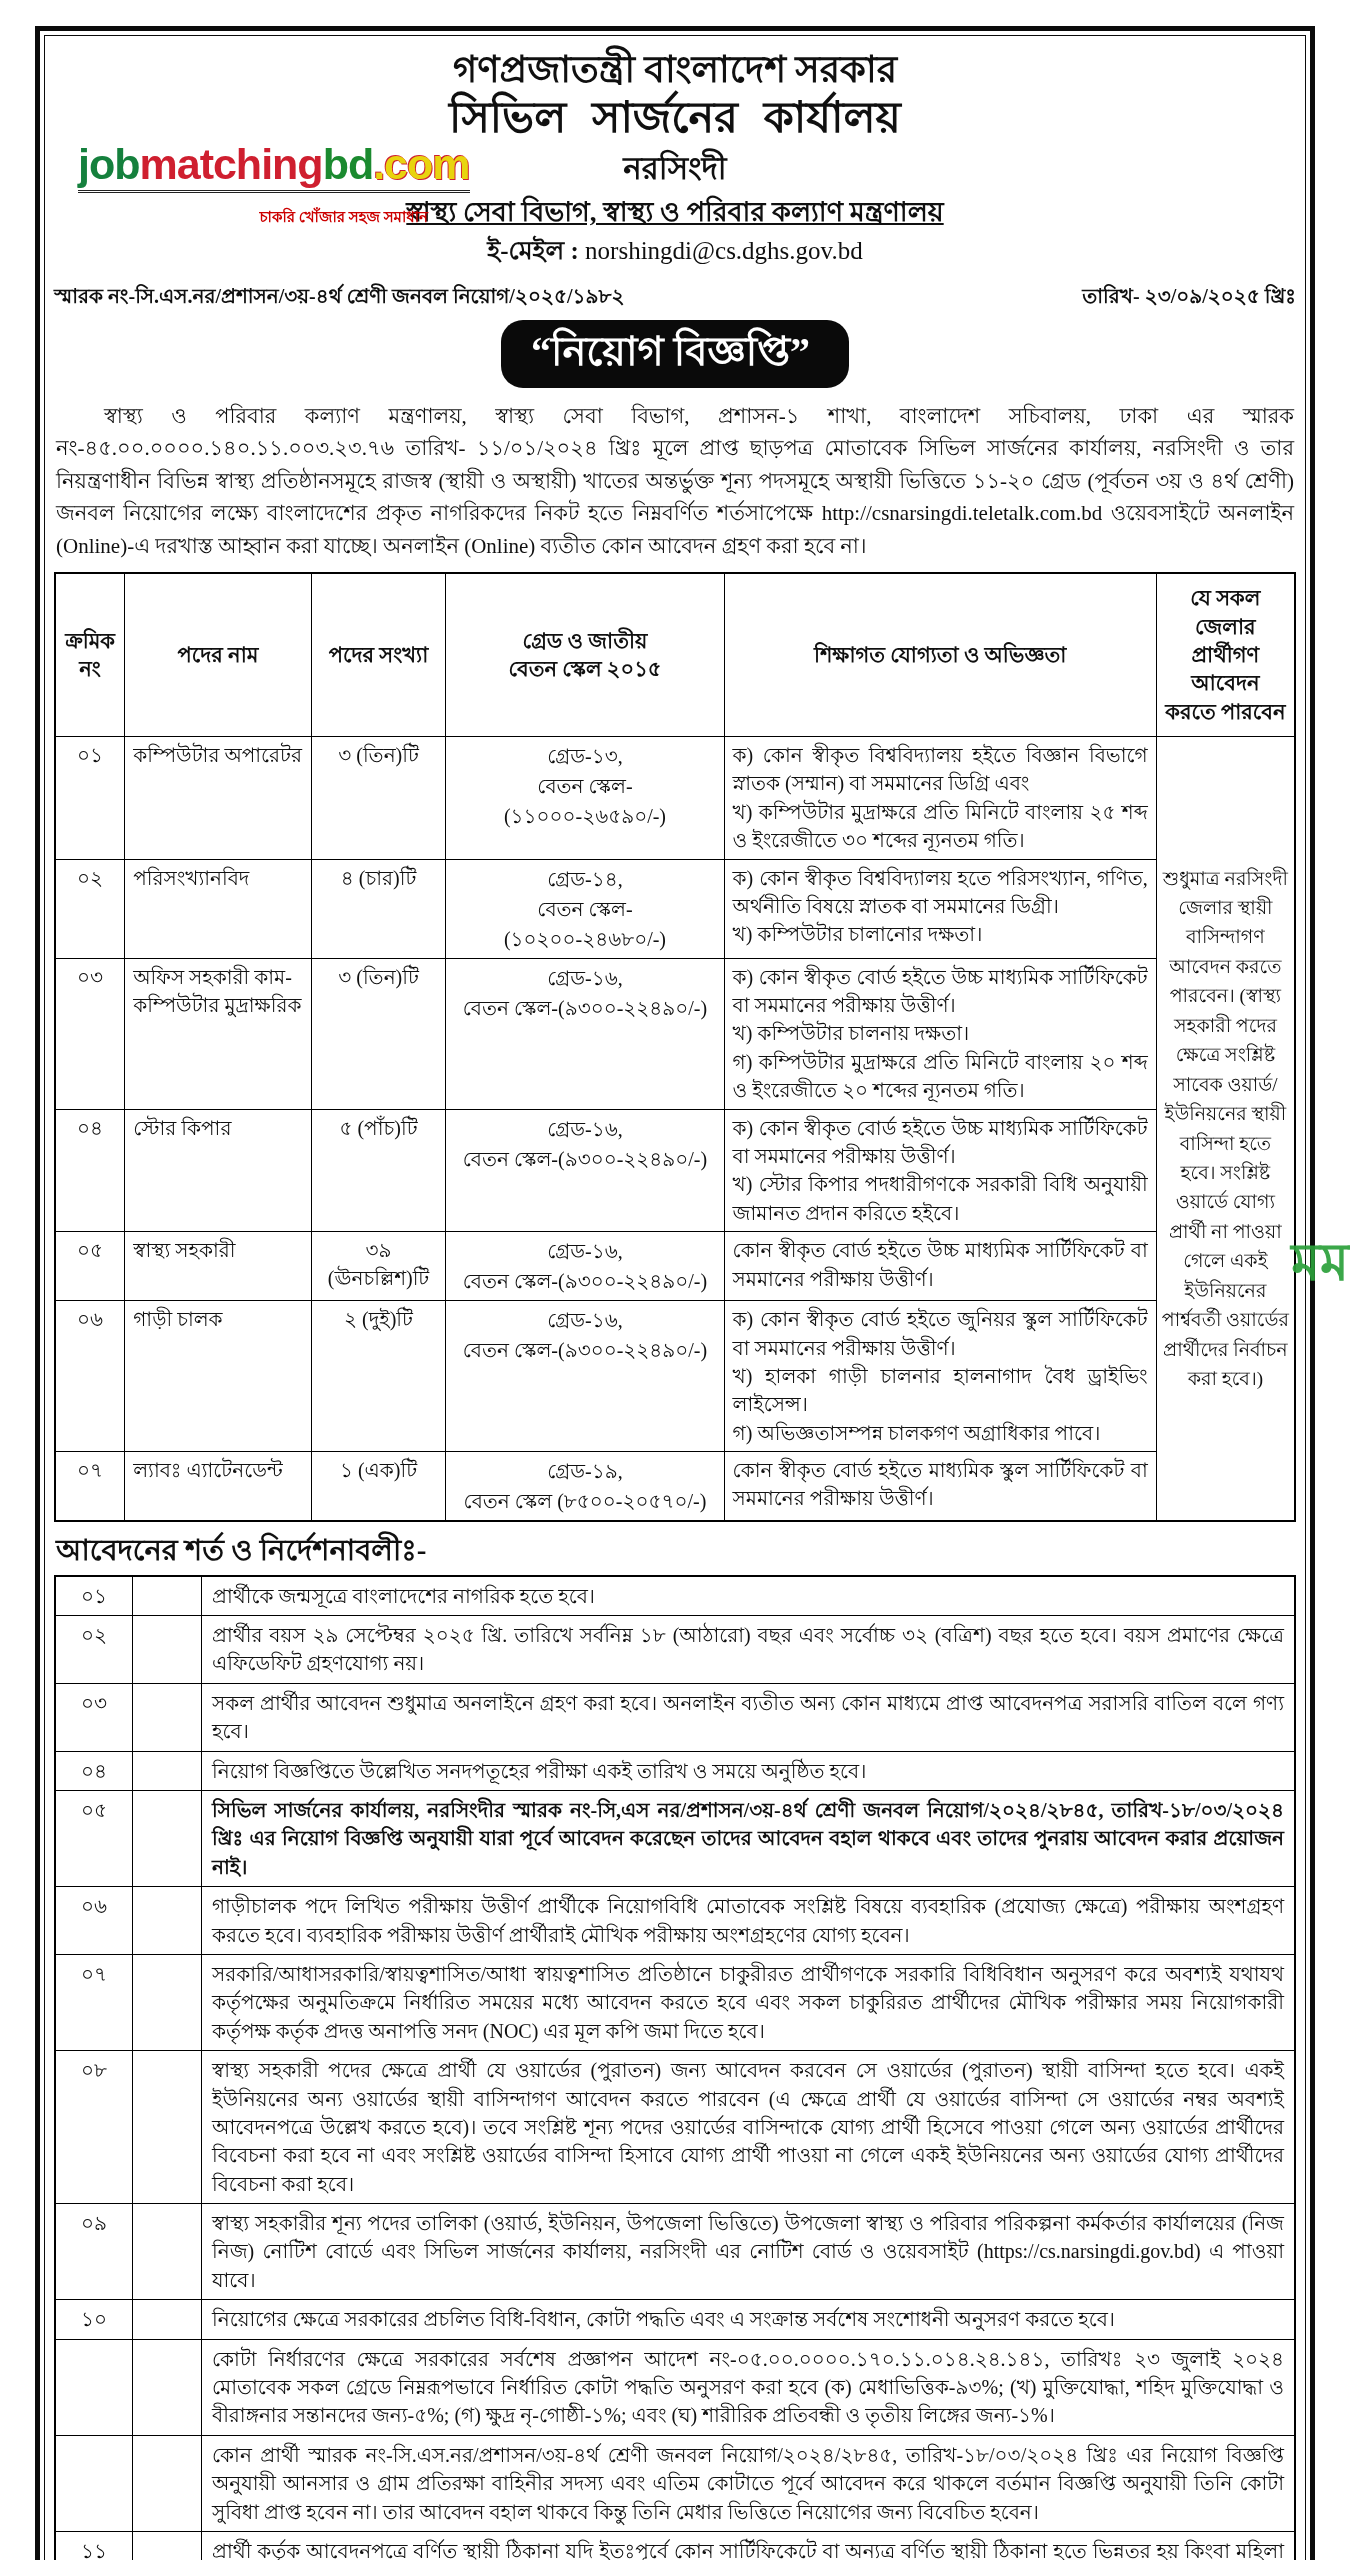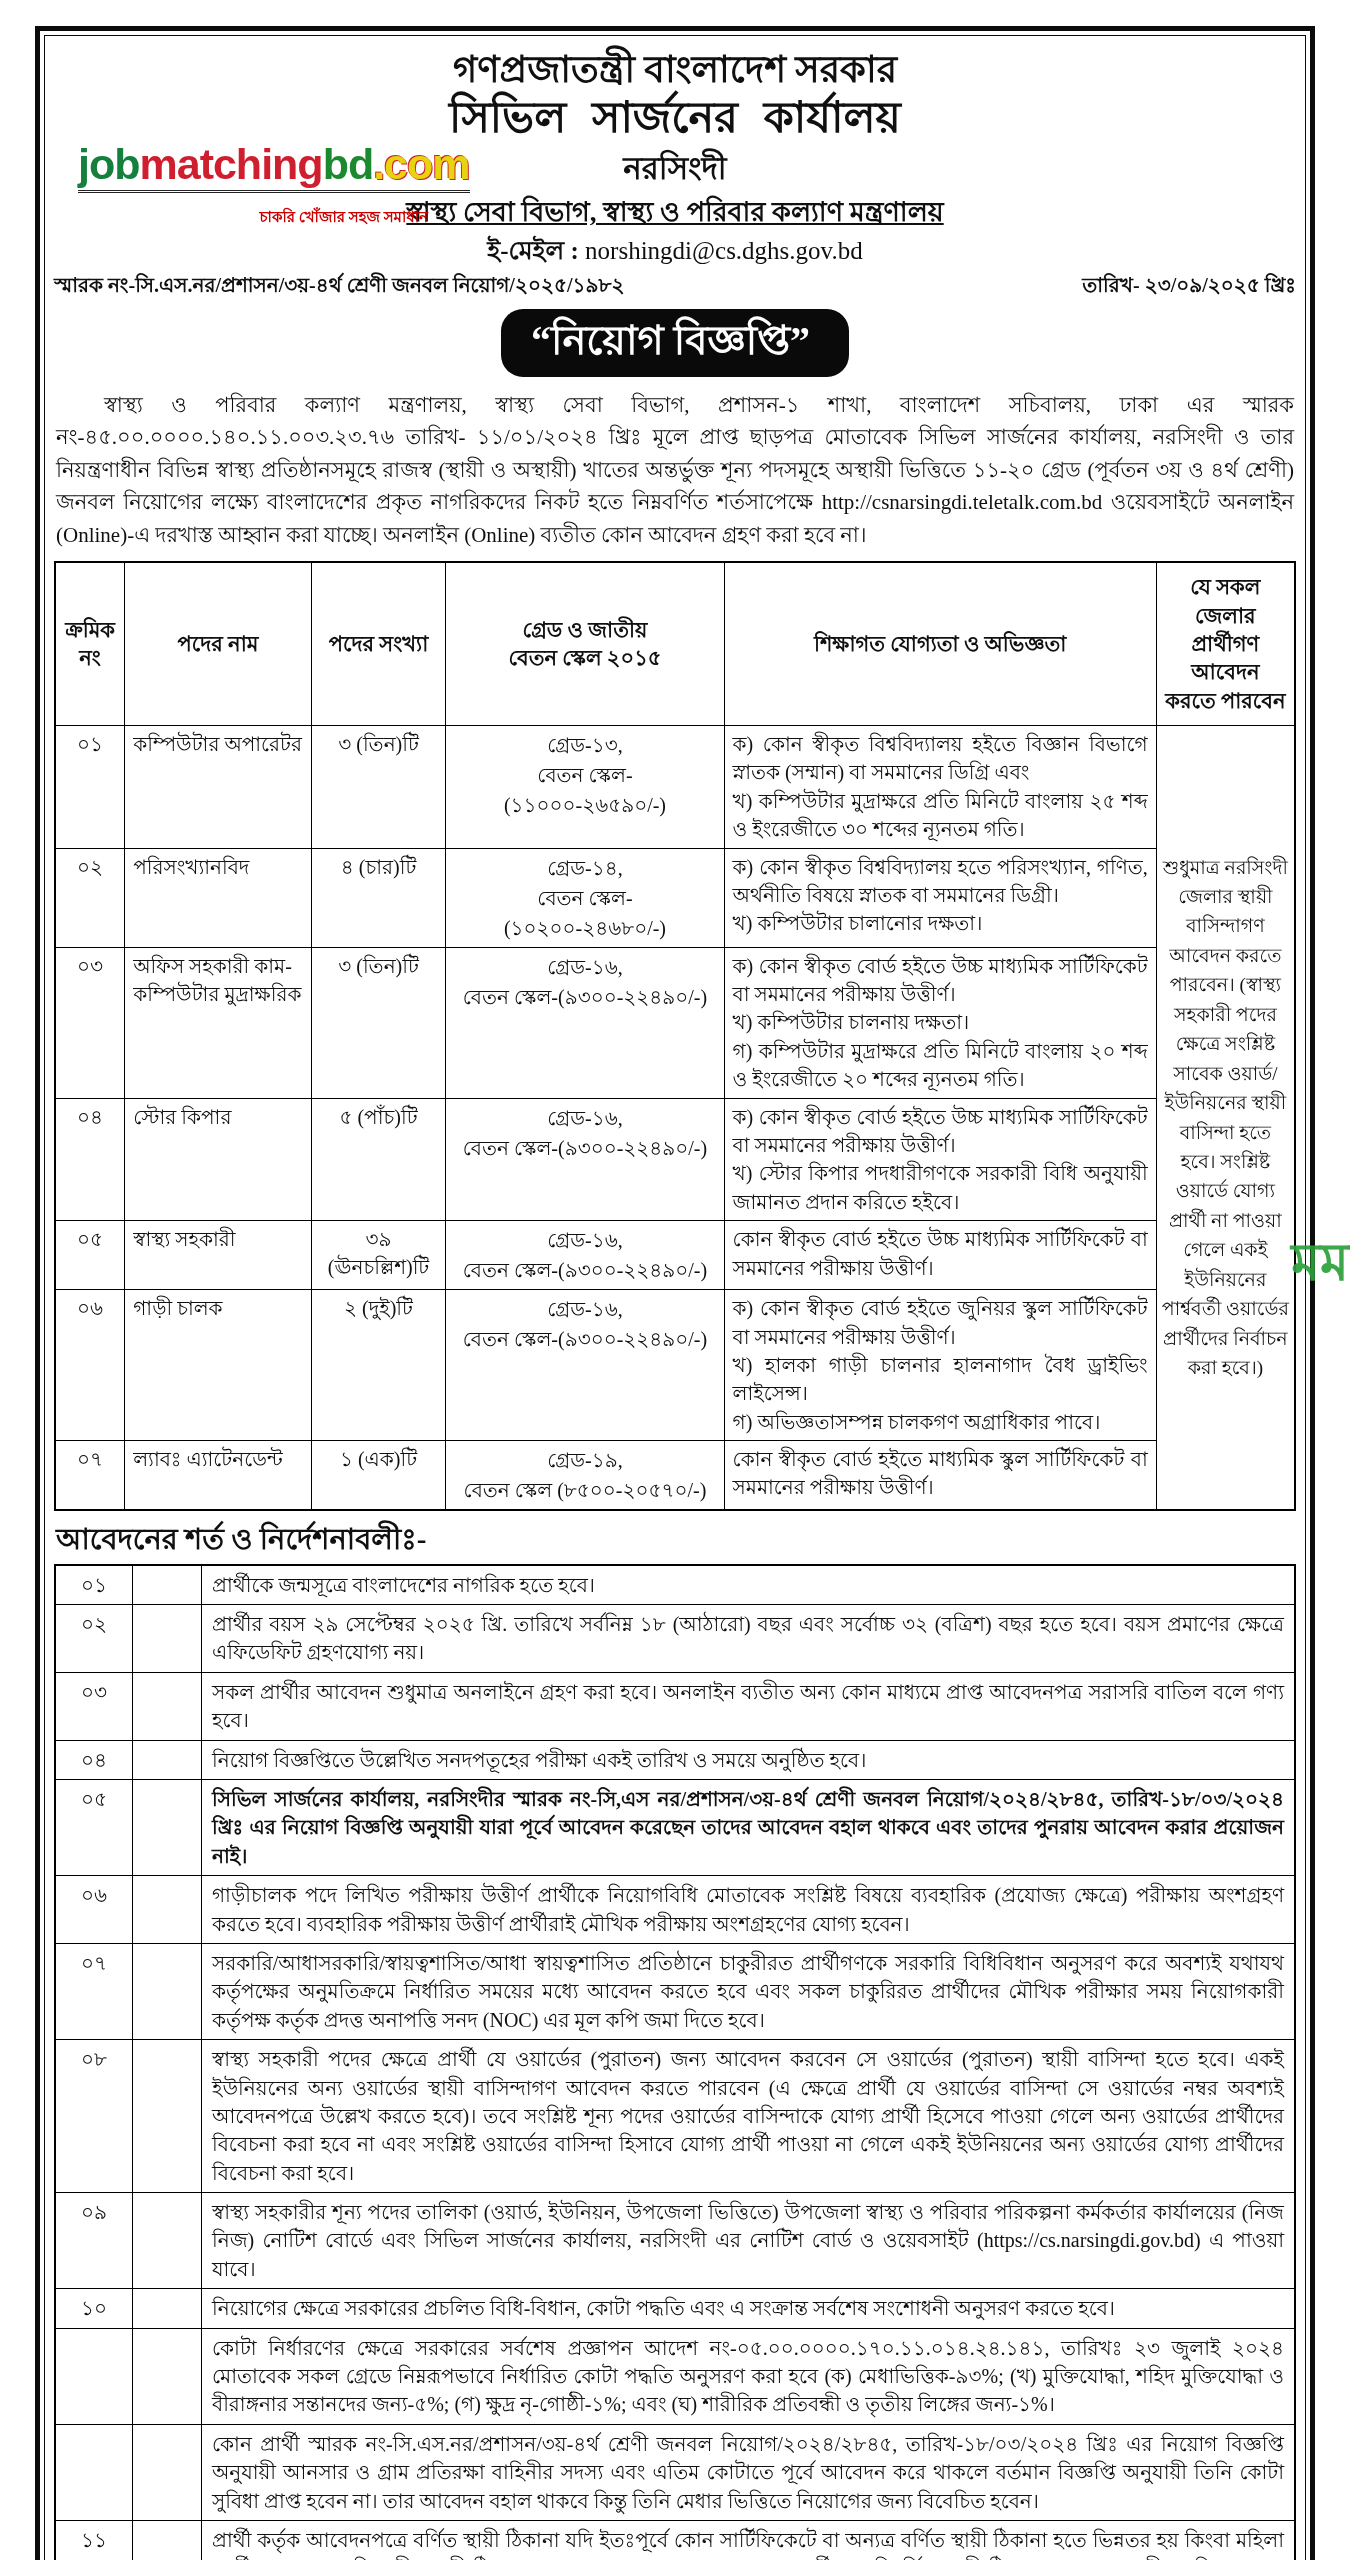--- a/index.html
+++ b/index.html
@@ -22,21 +22,21 @@
   .hdr-line2{font-size:43px;font-weight:bold;line-height:1.3;font-family:Liberation Mono, monospace;}
   .hdr-line3{font-size:31px;font-weight:bold;line-height:1.3;}
   .hdr-line4{font-size:27px;font-weight:bold;line-height:1.45;margin-top:4px;text-decoration:underline;}
   .hdr-line5{font-size:25px;line-height:1.4;}
   .hdr-line5 .lbl{font-weight:bold;}
   
   .logo{position:absolute;left:24px;top:96px;width:350px;text-align:center;}
   .logo-word{font-family:"Liberation Sans","DejaVu Sans",sans-serif;font-weight:bold;font-size:43px;letter-spacing:-1px;line-height:1;display:inline-block;border-bottom:3px double #222;padding-bottom:4px;}
   .logo-tagline{display:block;text-align:right;font-size:15px;font-weight:bold;margin-top:14px;}
   
-  .memo-row{display:flex;justify-content:space-between;align-items:flex-end;margin-top:3px;font-weight:bold;font-size:20px;}
+  .memo-row{display:flex;justify-content:space-between;align-items:flex-end;margin-top:14px;font-weight:bold;font-size:20px;}
   
   .badge-wrap{text-align:center;margin:10px 0 12px 0;}
   .badge{display:inline-block;color:#fff;font-size:40px;font-weight:bold;padding:8px 39px 12px 30px;border-radius:22px;line-height:1.2;}
   
   .intro{text-align:justify;text-indent:48px;font-size:21px;line-height:1.55;margin:2px 2px 10px 2px;}
   
   table{border-collapse:collapse;width:100%;}
   .post-table{border:2px solid #000;}
   .post-table th,.post-table td{border:1px solid #000;padding:4px 8px;vertical-align:top;}
   .post-table th{font-weight:bold;text-align:center;vertical-align:middle;font-size:21px;white-space:pre-line;line-height:1.35;padding:10px 4px;}

